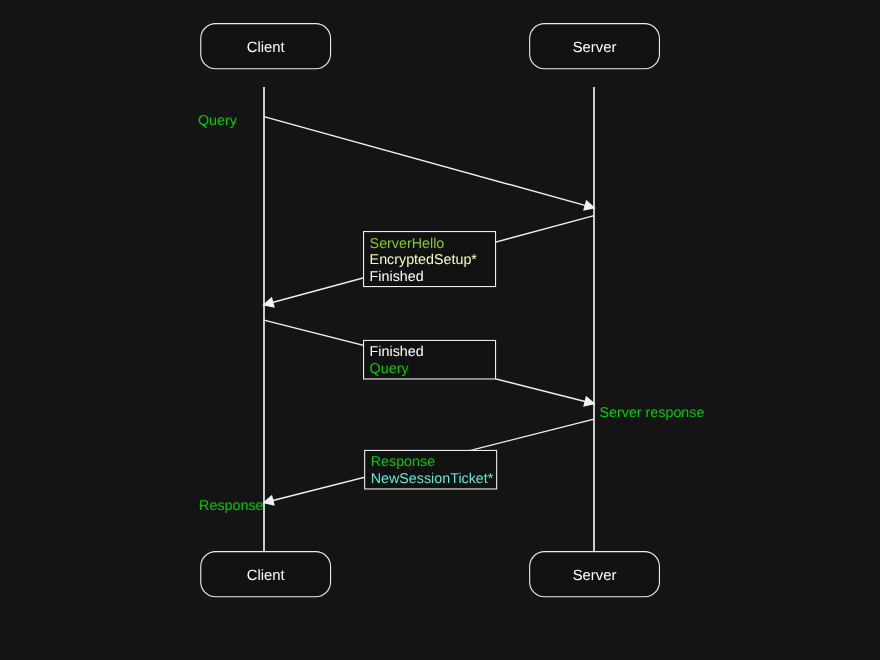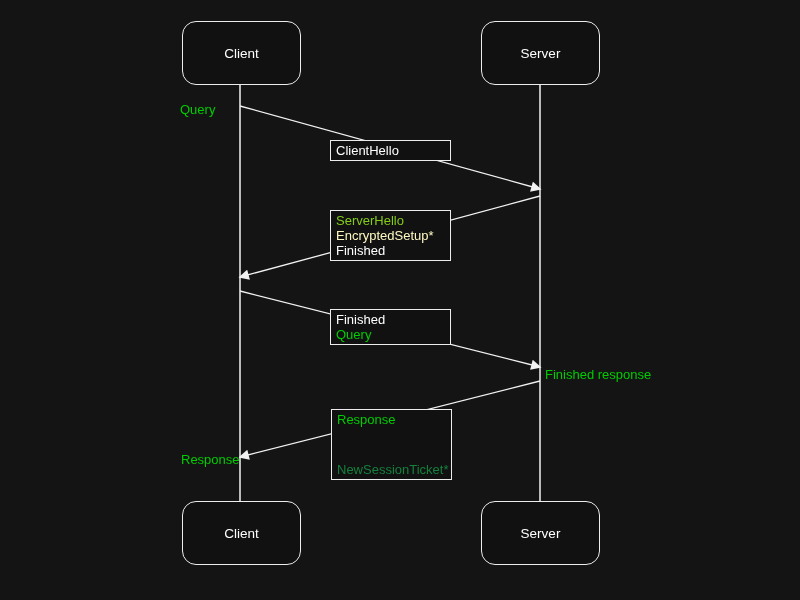--- a/index.html
+++ b/index.html
@@ -19,21 +19,21 @@
   }
   #wires {
     position: absolute;
     left: 0; top: 0;
     width: 800px; height: 600px;
   }
   .actor-box {
     position: absolute;
     box-sizing: border-box;
     width: 119px;
-    height: 64px;
+    height: 42px;
     border: 1.5px solid #ededed;
     border-radius: 14px;
     background: #111111;
     display: flex;
     align-items: center;
     justify-content: center;
     color: #ffffff;
     font-size: 13.5px;
     z-index: 2;
   }
@@ -88,37 +88,34 @@
   <div class="actor-box" style="left:481px; top:21px;">
     <span>Server</span>
   </div>
   <div class="actor-box" style="left:182px; top:501px;">
     <span>Client</span>
   </div>
   <div class="actor-box" style="left:481px; top:501px;">
     <span>Server</span>
   </div>
 
-  <div class="msg-box" style="left:330px; top:140px;">
-    <span class="msg-line" style="color: rgb(255, 255, 255);">ClientHello</span>
-  </div>
 
   <div class="msg-box" style="left:330px; top:210px;">
     <span class="msg-line" style="color: #84cc16;">ServerHello</span>
     <span class="msg-line" style="color: #fef9c3;">EncryptedSetup*</span>
     <span class="msg-line" style="color: rgb(255, 255, 255);">Finished</span>
   </div>
 
   <div class="msg-box" style="left:330px; top:309px;">
     <span class="msg-line" style="color: rgb(255, 255, 255);">Finished</span>
     <span class="msg-line" style="color: rgb(0, 204, 0);">Query</span>
   </div>
 
   <div class="msg-box" style="left:331px; top:409px;">
     <span class="msg-line" style="color: rgb(0, 204, 0);">Response</span>
-    <span class="msg-line" style="color: #15803d; margin-top: 35px;">NewSessionTicket*</span>
+    <span class="msg-line" style="color: #5eead4;">NewSessionTicket*</span>
   </div>
 
   <div class="annotation" style="left: 180px; top: 102px; color: rgb(0, 204, 0);">Query</div>
-  <div class="annotation" style="left: 545px; top: 367px; color: rgb(0, 204, 0);">Finished response</div>
+  <div class="annotation" style="left: 545px; top: 367px; color: rgb(0, 204, 0);">Server response</div>
   <div class="annotation" style="left: 181px; top: 452px; color: rgb(0, 204, 0);">Response</div>
 
 </div>
 
 </body></html>

